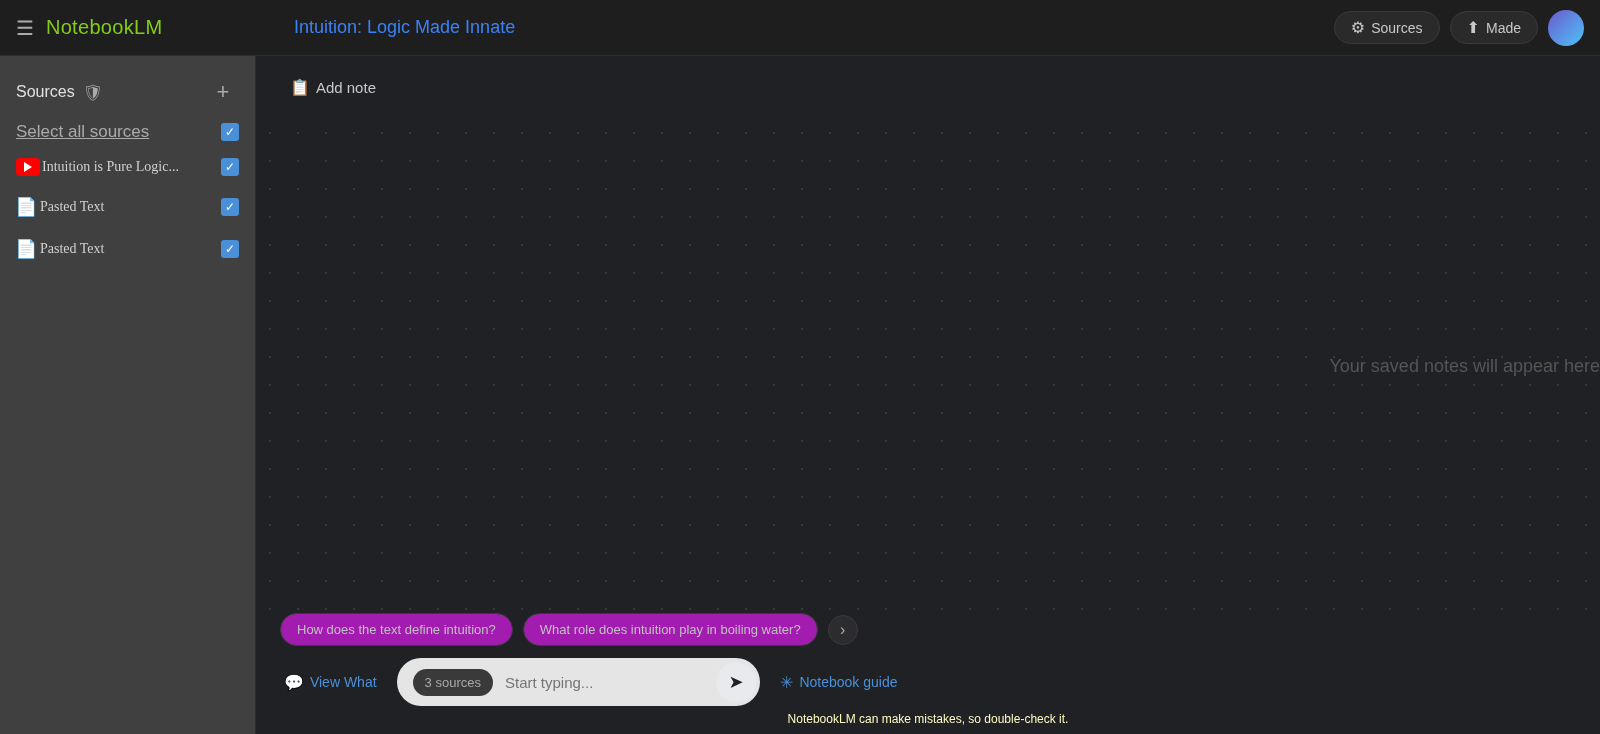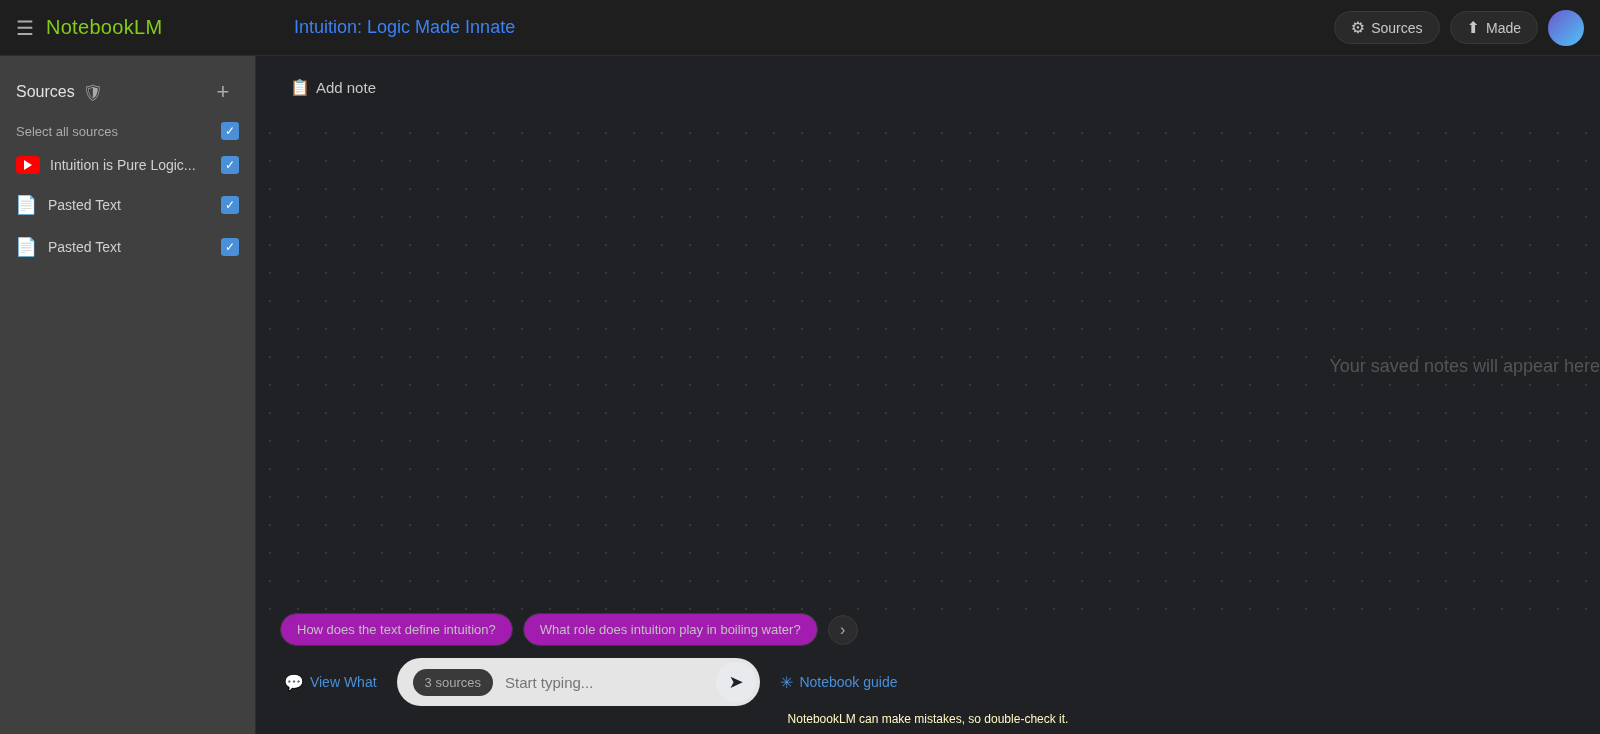--- a/index.html
+++ b/index.html
@@ -141,42 +141,44 @@
       border-radius: 50%;
     }
     .select-all-row {
       display: flex;
       align-items: center;
       justify-content: space-between;
       padding: 6px 16px;
       cursor: pointer;
     }
     .select-all-label {
-      font-size: 13px;
-      color: #aaa;
+      font-size: 17px;
+      color: #aaa;
+      text-decoration: underline;
     }
     .checkbox-checked {
       width: 18px;
       height: 18px;
       background: #4a90d9;
       border-radius: 3px;
       display: flex;
       align-items: center;
       justify-content: center;
       color: white;
       font-size: 12px;
       flex-shrink: 0;
     }
 
     .source-item {
       display: flex;
       align-items: center;
       padding: 10px 16px;
       cursor: pointer;
-      gap: 10px;
+      gap: 2px;
+      font-family: Liberation Serif, serif;
     }
     .source-icon-yt {
       width: 24px;
       height: 18px;
       background: #ff0000;
       border-radius: 4px;
       display: flex;
       align-items: center;
       justify-content: center;
       flex-shrink: 0;

